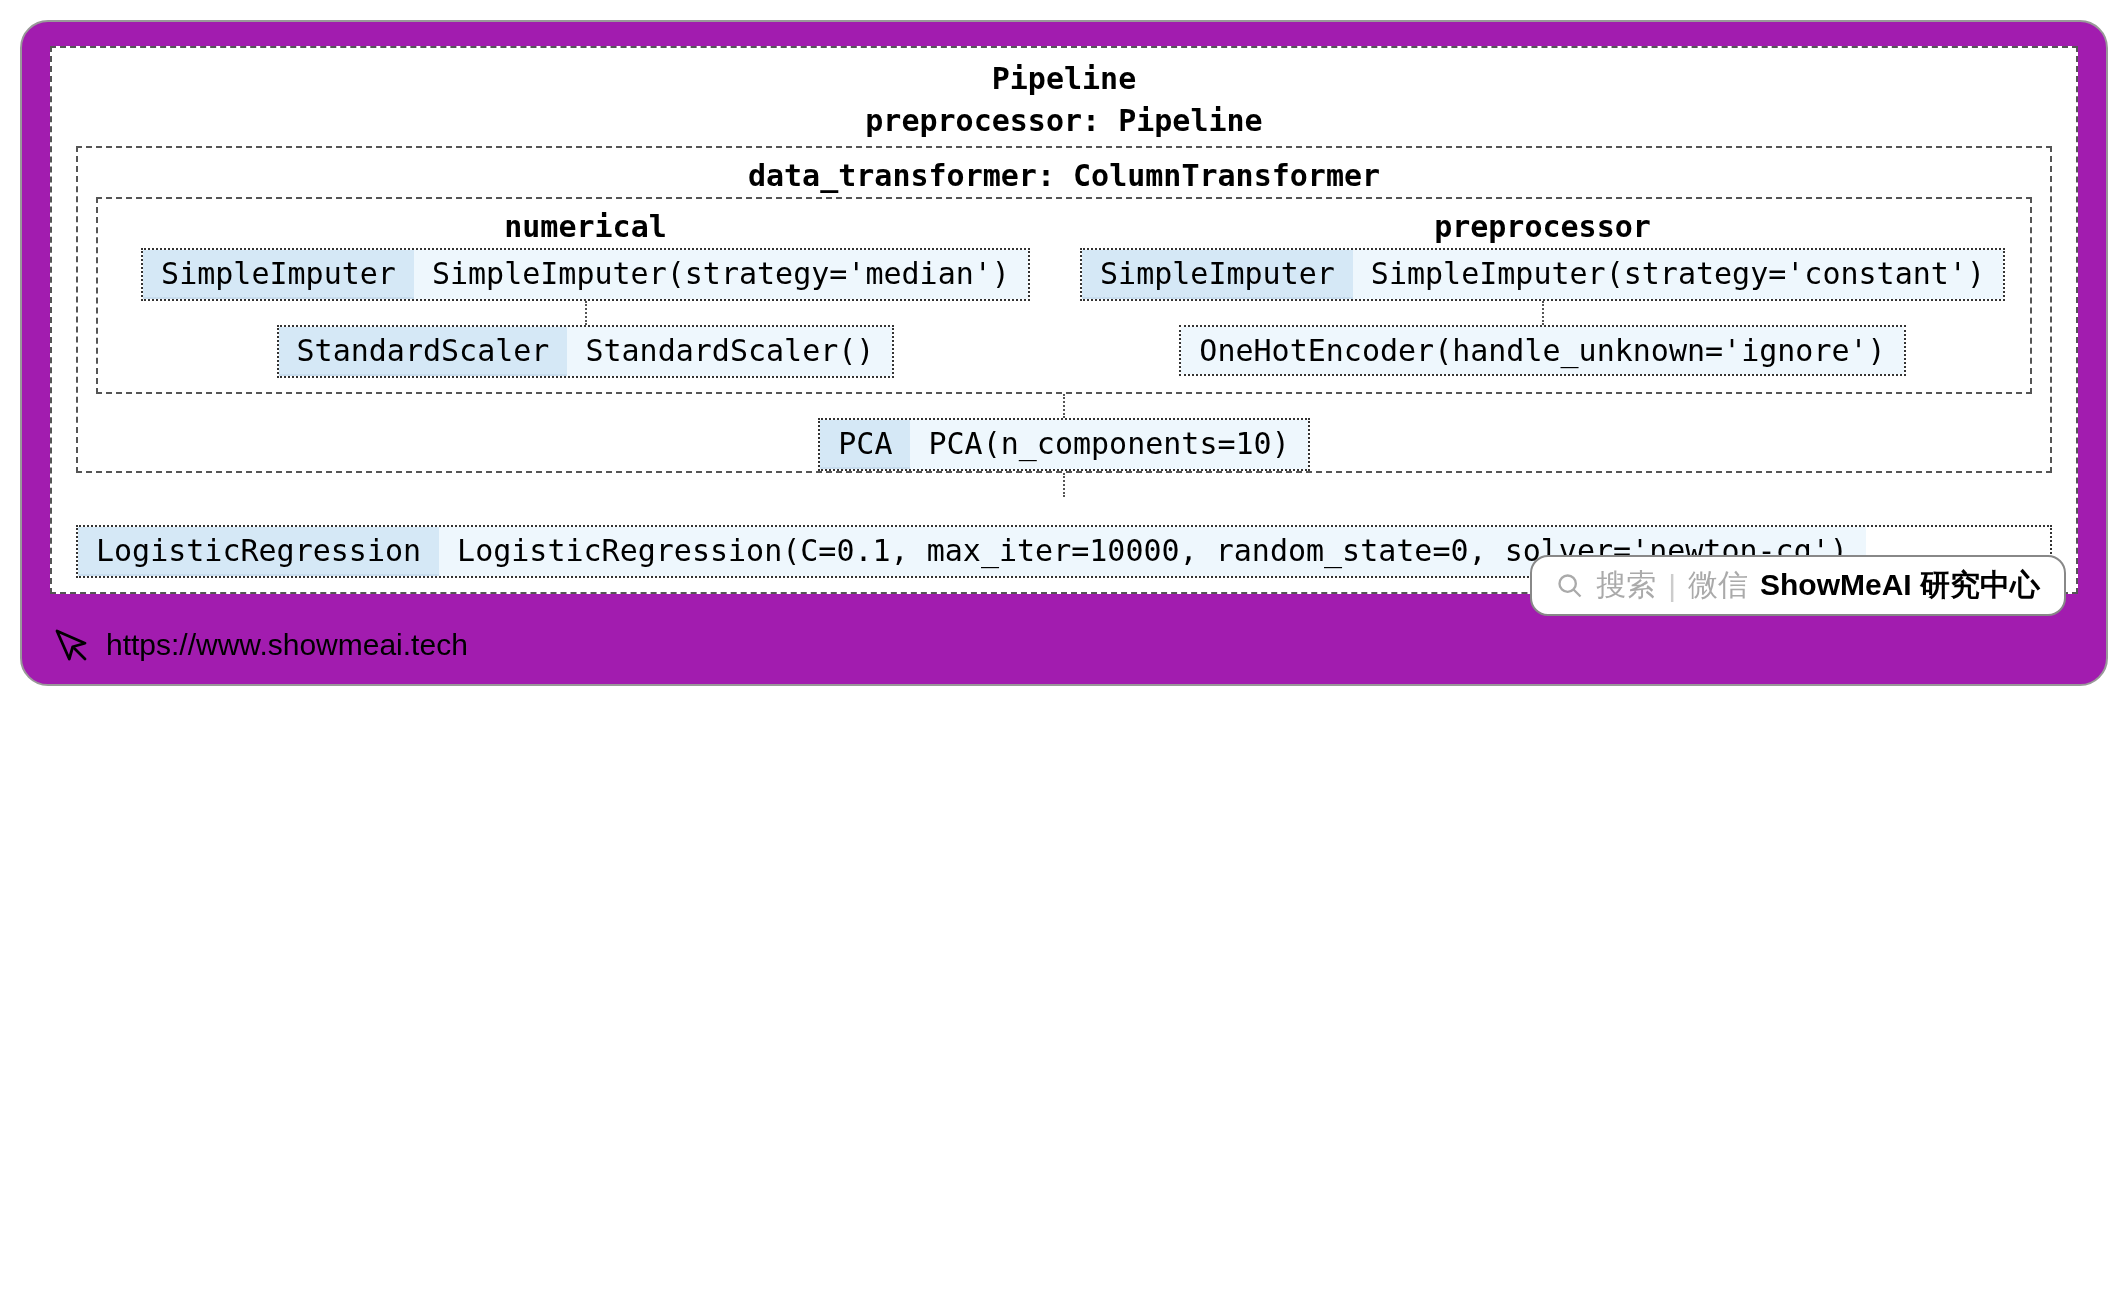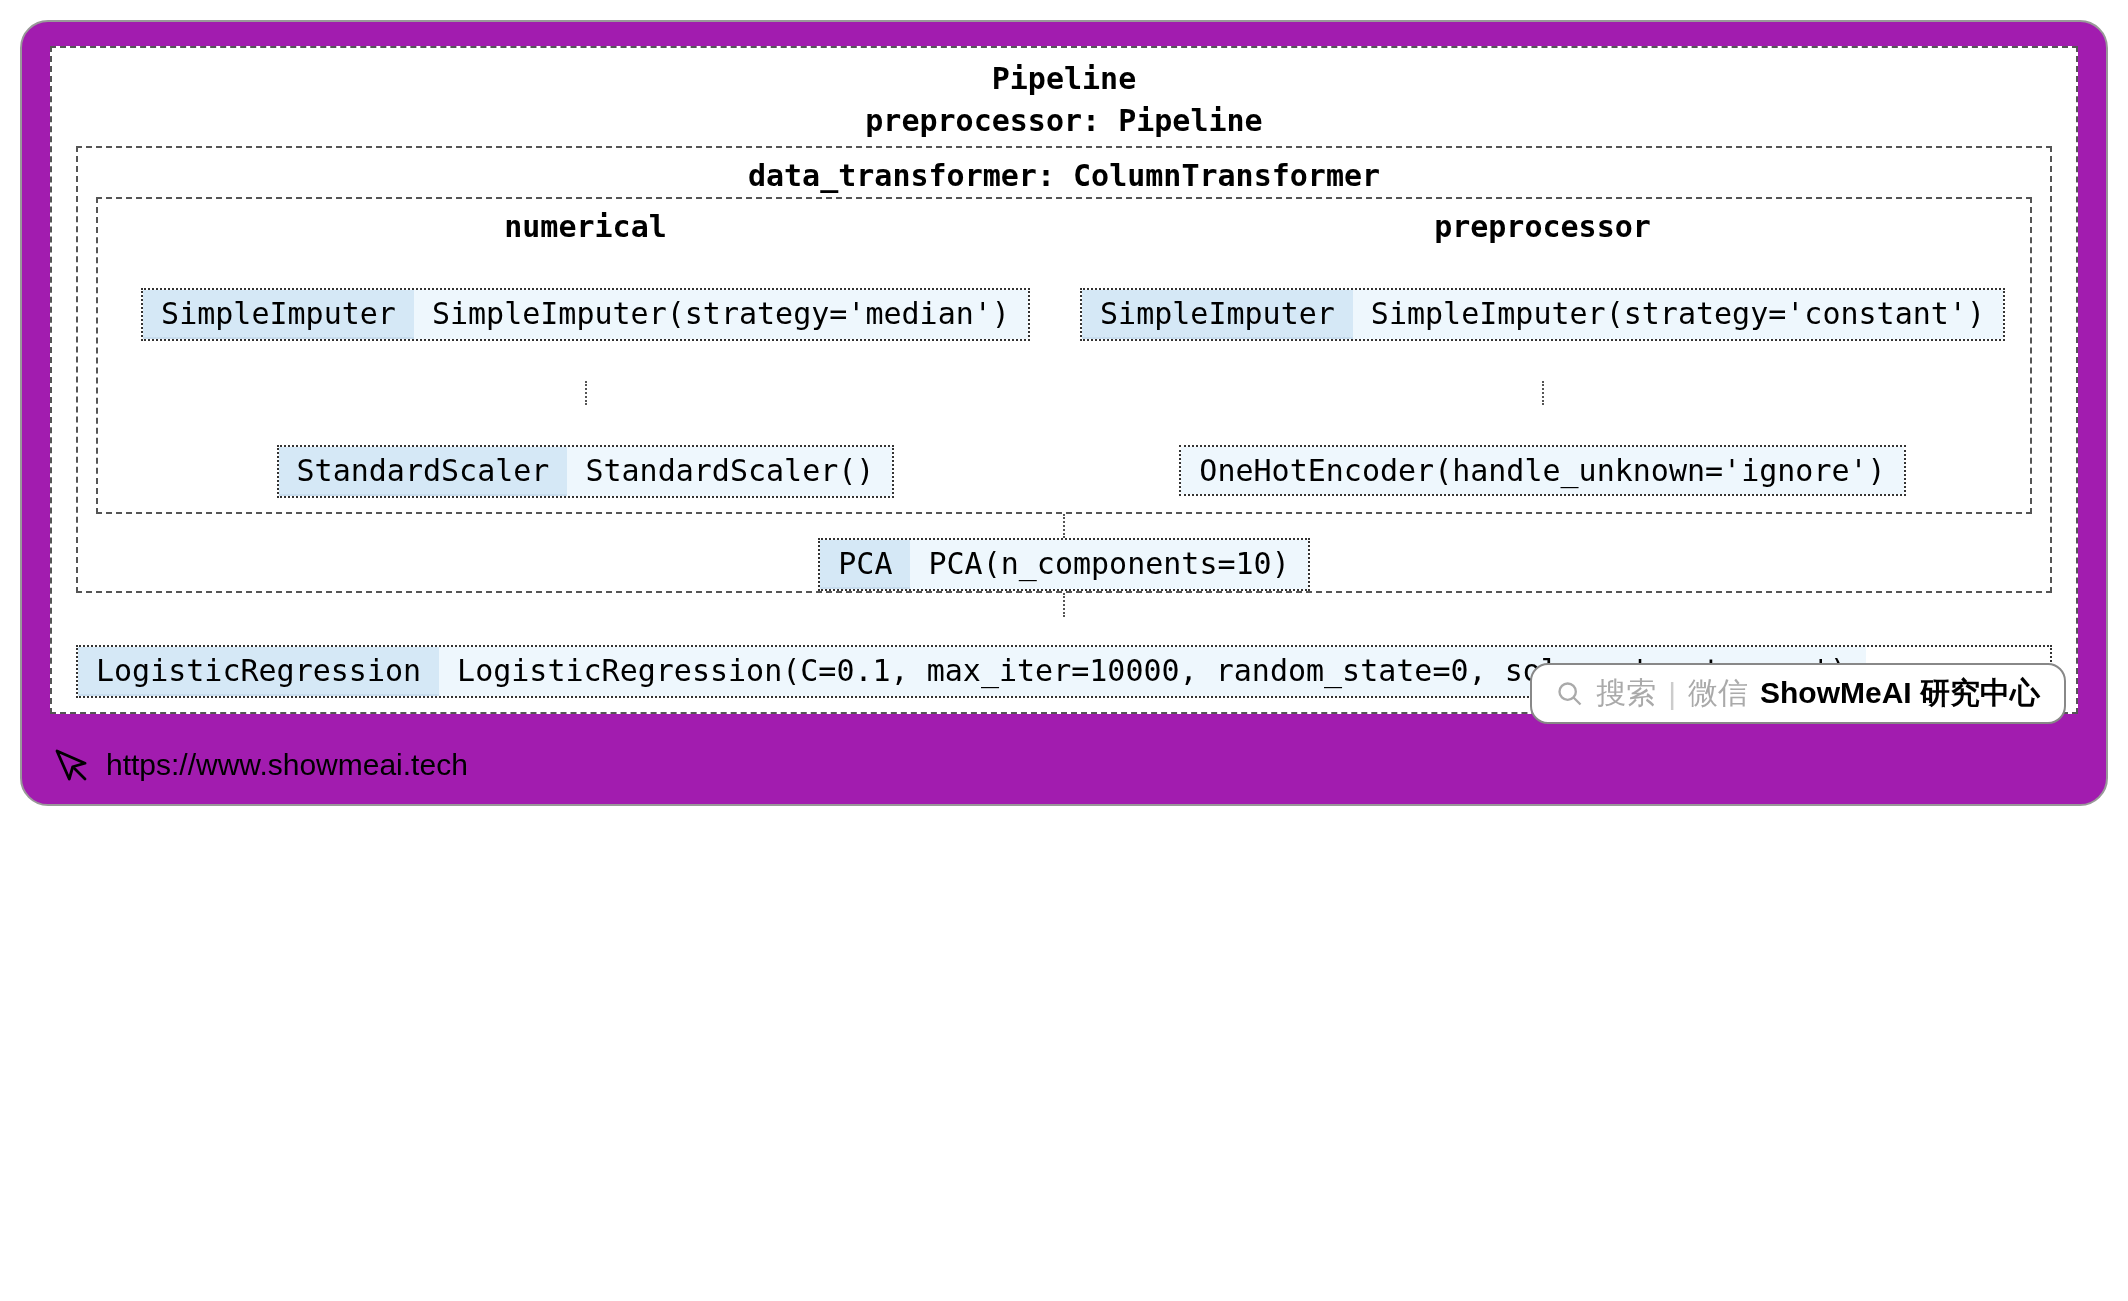--- a/index.html
+++ b/index.html
@@ -36,21 +36,20 @@
   .columns {
     display: flex;
     gap: 18px;
     padding: 0 4px;
   }
   .col {
     flex: 1;
     display: flex;
     flex-direction: column;
     align-items: center;
-    gap: 40px;
   }
   .col-label {
     font-weight: 700;
     margin-bottom: 4px;
   }
   .step-box {
     border: 2px dotted #333;
     display: inline-flex;
     flex-direction: row;
     align-items: stretch;
@@ -100,21 +99,21 @@
   .search-pill {
     border: 2px solid #888;
     border-radius: 18px;
     padding: 8px 24px;
     display: flex;
     align-items: center;
     gap: 12px;
     font-family: "PingFang SC", "Microsoft YaHei", Arial, sans-serif;
     position: absolute;
     right: 40px;
-    bottom: 80px;
+    bottom: 68px;
     background: #fff;
     font-size: 30px;
   }
   .search-pill .gray { color: #aaa; }
   .search-pill .sep { color: #ccc; }
   .search-pill .bold { font-weight: 900; color: #000; }
   svg { display: block; }
 </style>
 </head>
 <body>

